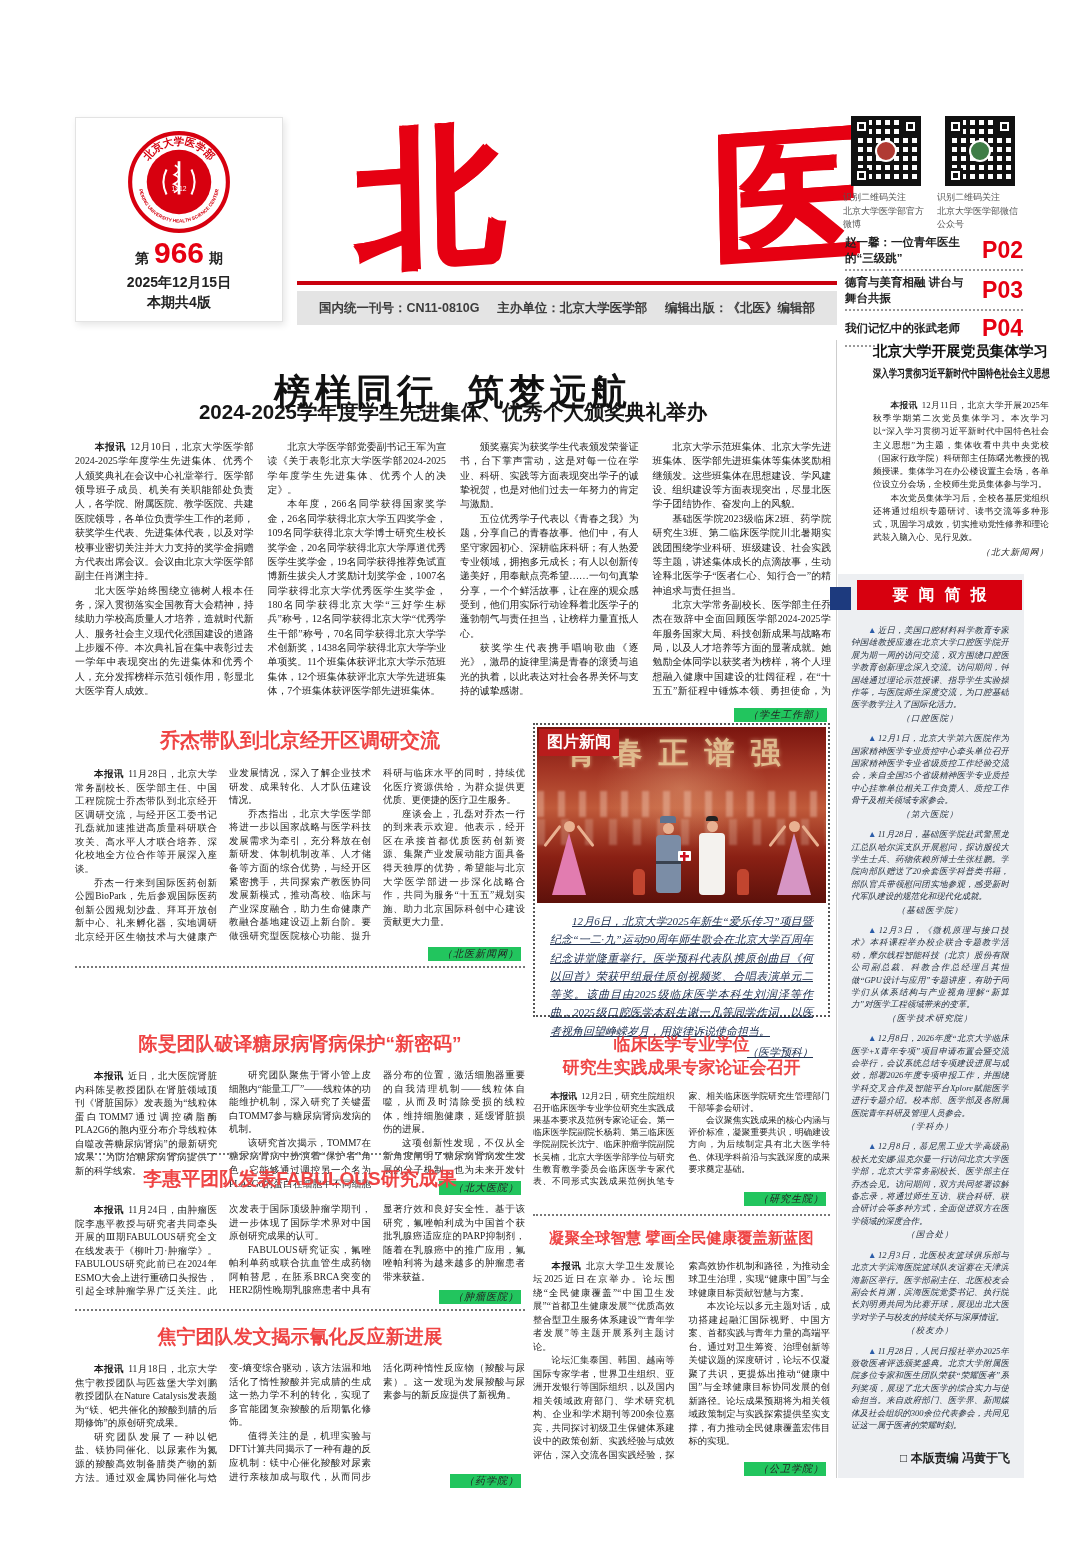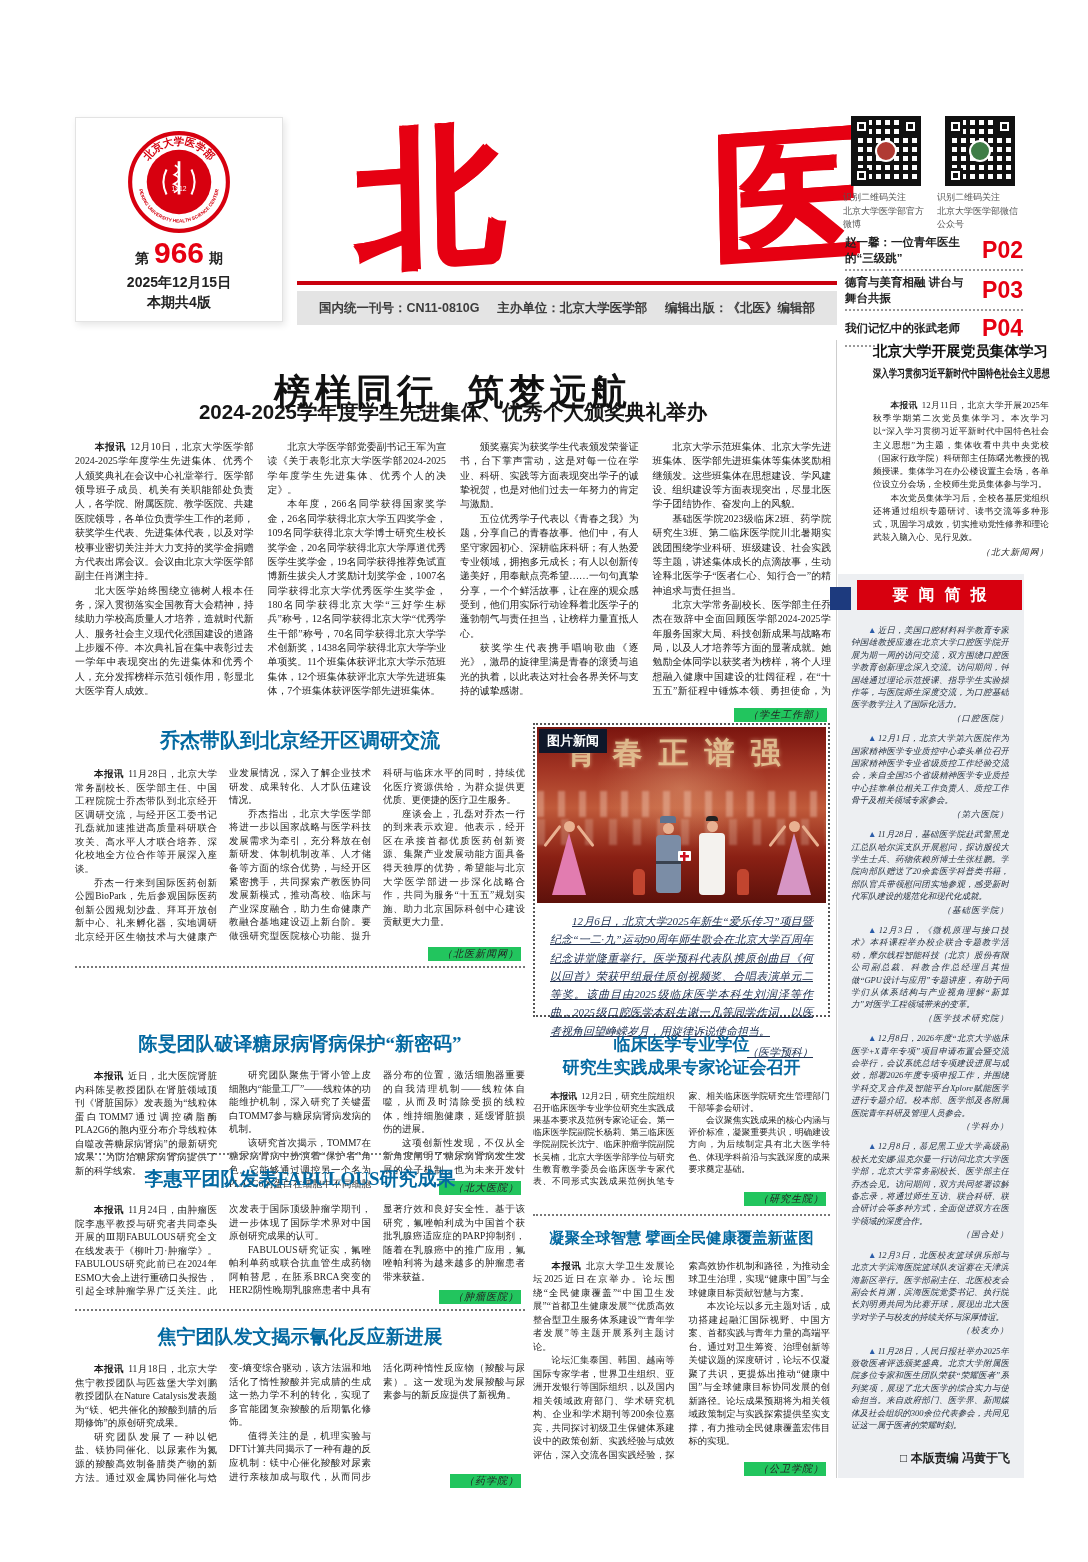--- a/index.html
+++ b/index.html
@@ -50,22 +50,22 @@
   .toc-page{font-size:23px;font-weight:bold;color:#e60012;}
 
   
   .headline-main{position:absolute;left:75px;top:344px;width:756px;text-align:center;
                  font-family:"Liberation Sans",sans-serif;font-size:36px;font-weight:900;
                  letter-spacing:5px;color:#111;white-space:pre;}
   .subhead-main{position:absolute;left:75px;top:398px;width:756px;text-align:center;
                 font-family:"Liberation Sans",sans-serif;font-size:20.5px;font-weight:600;color:#161616;}
 
   .art{position:absolute;}
-  .art-head{margin:0;text-align:center;font-family:Liberation Serif, serif;
-            font-weight:900;color:#0369a1;}
+  .art-head{margin:0;text-align:center;font-family:Liberation Sans, sans-serif;
+            font-weight:900;color:#ef4444;}
   .body-cols{text-align:justify;overflow:hidden;column-fill:auto;}
   .body-cols p,.para{margin:0;text-indent:2em;}
   .lead{font-family:"Liberation Sans",sans-serif;font-weight:bold;margin-right:.45em;font-style:normal;}
   .sign{position:absolute;right:4px;bottom:0;background:#22c55e;padding:0 2px 0 14px;
         font-style:italic;font-size:10px;letter-spacing:1px;color:#222;}
   .dotsep{position:absolute;height:0;border-top:2px dotted #777;}
 
   
   .photo-box{position:absolute;left:533px;top:723px;width:297px;height:294px;box-sizing:border-box;
              border:2px dotted #555;background:#fff;}
@@ -89,22 +89,22 @@
   .dancer-right .dress{border-bottom:62px solid #d695c4;}
   .soldier .cap{width:16px;height:7px;background:#5e7390;border-radius:3px 3px 0 0;margin:0 auto;}
   .soldier .torso{position:relative;width:25px;height:58px;background:#7b8da6;border-radius:4px;margin:1px auto 0;}
   .soldier .belt{position:absolute;left:0;right:0;top:26px;height:3px;background:#39424f;}
   .kit{position:absolute;right:-10px;top:16px;width:13px;height:10px;border-radius:1px;
        background:linear-gradient(#cf1020,#cf1020) center/9px 2.5px no-repeat,
                   linear-gradient(#cf1020,#cf1020) center/2.5px 9px no-repeat,#fff;}
   .doctor .hair{width:12px;height:5px;background:#222;border-radius:4px 4px 0 0;margin:0 auto;}
   .doctor .coat{width:26px;height:62px;background:#f4f2ee;border-radius:4px;margin:1px auto 0;}
   .kid{position:absolute;bottom:8px;width:12px;height:26px;background:#c2452f;border-radius:5px 5px 2px 2px;}
-  .photo-label{position:absolute;left:4px;top:4px;background:#0f172a;color:#fff;z-index:3;
-               font-family:"Liberation Sans",sans-serif;font-weight:bold;font-size:13px;padding:3px 8px;}
+  .photo-label{position:absolute;left:4px;top:4px;background:#b91c1c;color:#fff;z-index:3;
+               font-family:"Liberation Sans",sans-serif;font-weight:bold;font-size:16px;padding:3px 8px;}
   .photo-caption{position:absolute;left:2px;top:182px;width:289px;box-sizing:border-box;padding:5px 13px 0;
                  font-size:11px;line-height:1.66;color:#203252;font-style:italic;text-align:justify;text-decoration:underline;}
   .photo-caption .cap-sign{text-align:right;margin-top:3px;text-indent:0;}
 
   
   .v-divider{position:absolute;left:836px;top:340px;width:1px;height:1138px;background:#cdcdcd;}
   .party{position:absolute;left:849px;top:342px;width:176px;margin-left:24px;}
   .party-title{margin:0;font-family:"Liberation Sans",sans-serif;font-weight:900;font-size:14.6px;color:#111;white-space:nowrap;}
   .party-sub{margin:5px 0 0;font-family:"Liberation Sans",sans-serif;font-weight:bold;font-size:11px;color:#111;
              white-space:nowrap;transform:scaleX(.73);transform-origin:0 50%;width:137%;}
@@ -116,21 +116,21 @@
   .brief-banner-blue{position:absolute;left:830px;top:587px;width:21px;height:23px;background:#1d3a7e;z-index:2;}
   .brief-banner{position:absolute;left:857px;top:580px;width:165px;height:30px;background:#d7000f;color:#fff;z-index:2;
                 display:flex;align-items:center;justify-content:center;
                 font-family:"Liberation Sans",sans-serif;font-weight:bold;font-size:16px;
                 letter-spacing:10px;text-indent:10px;}
   .briefs{position:absolute;left:851px;top:624px;width:158px;height:808px;overflow:hidden;
           font-size:8.5px;line-height:1.46;color:#24303f;font-style:italic;text-align:justify;}
   .brief-item{margin-bottom:8px;}
   .brief-text{margin:0;text-indent:2em;}
   .tri{color:#2b5ca8;font-style:normal;margin-right:1px;}
-  .brief-src{margin:1px 0 0;text-align:right;letter-spacing:1px;}
+  .brief-src{margin:1px 0 0;text-align:center;letter-spacing:1px;}
   .editor-line{position:absolute;right:14px;bottom:11px;font-family:"Liberation Sans",sans-serif;
                font-weight:bold;font-size:12px;color:#222;font-style:normal;}
 </style>
 </head>
 <body>
 
 <div class="page">
 
   <div class="logo-box">
     <svg class="emblem" viewBox="0 0 100 100">

